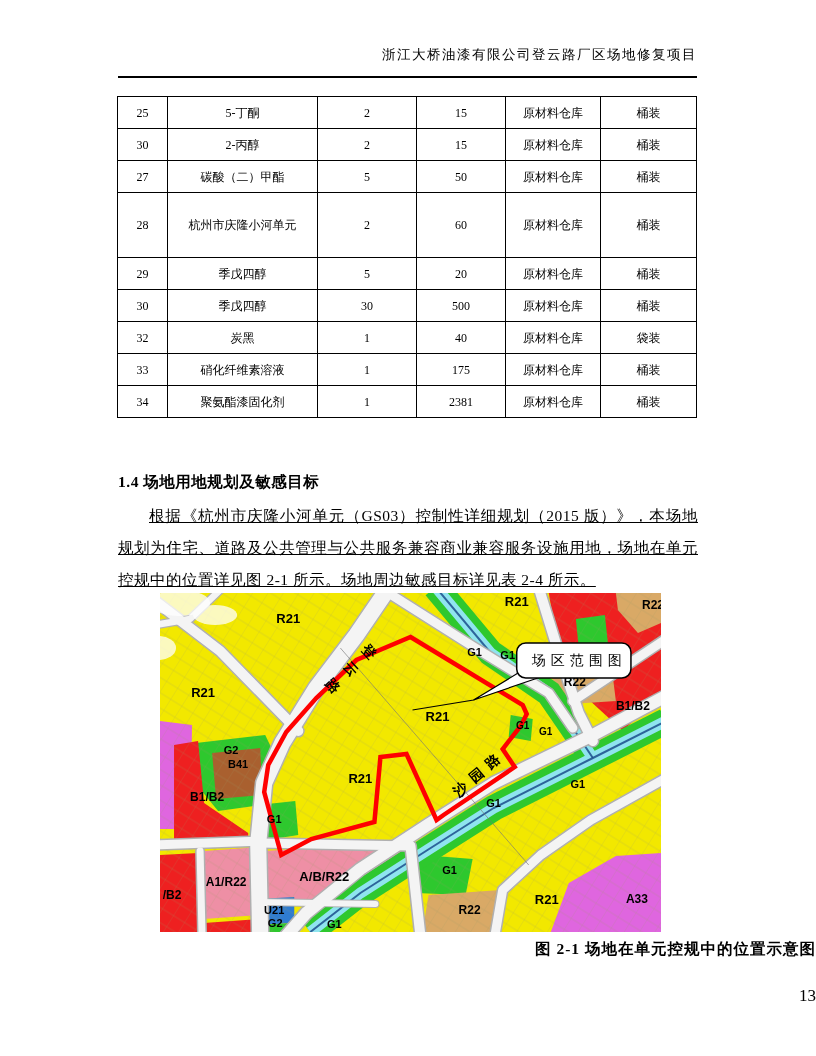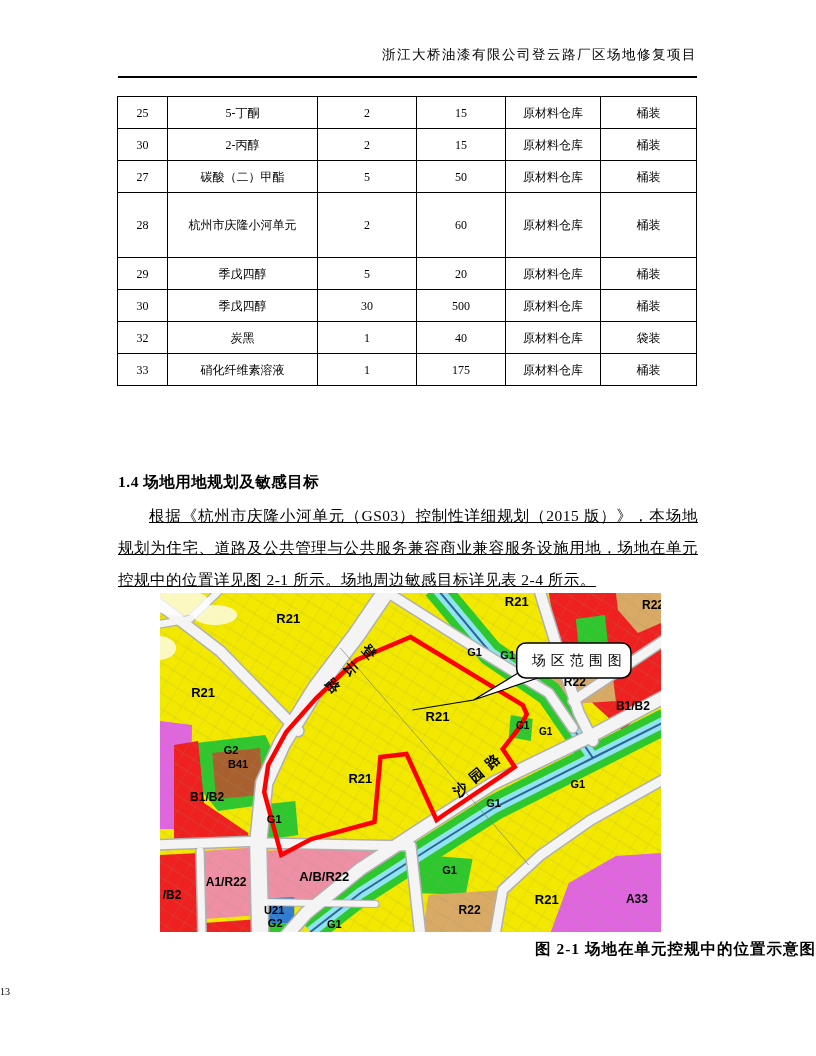--- a/index.html
+++ b/index.html
@@ -10,21 +10,21 @@
   table.materials{position:absolute;left:117px;top:96px;width:580px;border-collapse:collapse;table-layout:fixed;}
   table.materials td{border:1.4px solid #000;text-align:center;vertical-align:middle;
         font-size:12px;padding:0 2px;height:31px;line-height:20px;}
   table.materials tr.tall td{height:64px;}
   td .wrapname{display:inline-block;max-width:118px;line-height:26px;}
   .section-heading{position:absolute;left:118px;top:472px;font-size:15.5px;font-weight:bold;letter-spacing:.5px;}
   .body-paragraph{position:absolute;left:118px;top:500px;width:580px;font-size:15.5px;line-height:32px;
         text-align:justify;text-indent:2em;letter-spacing:.5px;text-decoration:underline;}
   .map-wrap{position:absolute;left:160px;top:593px;width:501px;height:339px;}
   .fig-caption{position:absolute;left:0;top:939px;width:816px;text-align:right;font-weight:bold;font-size:15.5px;letter-spacing:1px;}
-  .page-number{position:absolute;left:0;top:986px;width:816px;text-align:left;font-size:10px;}
+  .page-number{position:absolute;left:0;top:986px;width:816px;text-align:right;font-size:17px;}
   svg text.zlabel{font-family:"Liberation Sans","DejaVu Sans",sans-serif;font-weight:bold;}
   svg text.roadchar{font-family:"Liberation Sans","DejaVu Sans",sans-serif;font-weight:bold;}
   svg text.callout-text{font-family:"Liberation Serif","DejaVu Serif",serif;font-size:14px;letter-spacing:5px;}
 </style>
 </head>
 <body>
 
 <div class="page">
 
   <div class="header-title">浙江大桥油漆有限公司登云路厂区场地修复项目</div>
@@ -94,20 +94,28 @@
           <td>1</td>
           <td>40</td>
           <td>原材料仓库</td>
           <td>袋装</td>
         </tr>
         <tr>
           <td>33</td>
           <td><span class="wrapname">硝化纤维素溶液</span></td>
           <td>1</td>
           <td>175</td>
+          <td>原材料仓库</td>
+          <td>桶装</td>
+        </tr>
+        <tr>
+          <td>34</td>
+          <td><span class="wrapname">聚氨酯漆固化剂</span></td>
+          <td>1</td>
+          <td>2381</td>
           <td>原材料仓库</td>
           <td>桶装</td>
         </tr>
       </tbody>
   </table>
 
   <div class="section-heading">1.4 场地用地规划及敏感目标</div>
   <div class="body-paragraph">根据《杭州市庆隆小河单元（GS03）控制性详细规划（2015 版）》，本场地规划为住宅、道路及公共管理与公共服务兼容商业兼容服务设施用地，场地在单元控规中的位置详见图 2-1 所示。场地周边敏感目标详见表 2-4 所示。</div>
 
   <div class="map-wrap">

